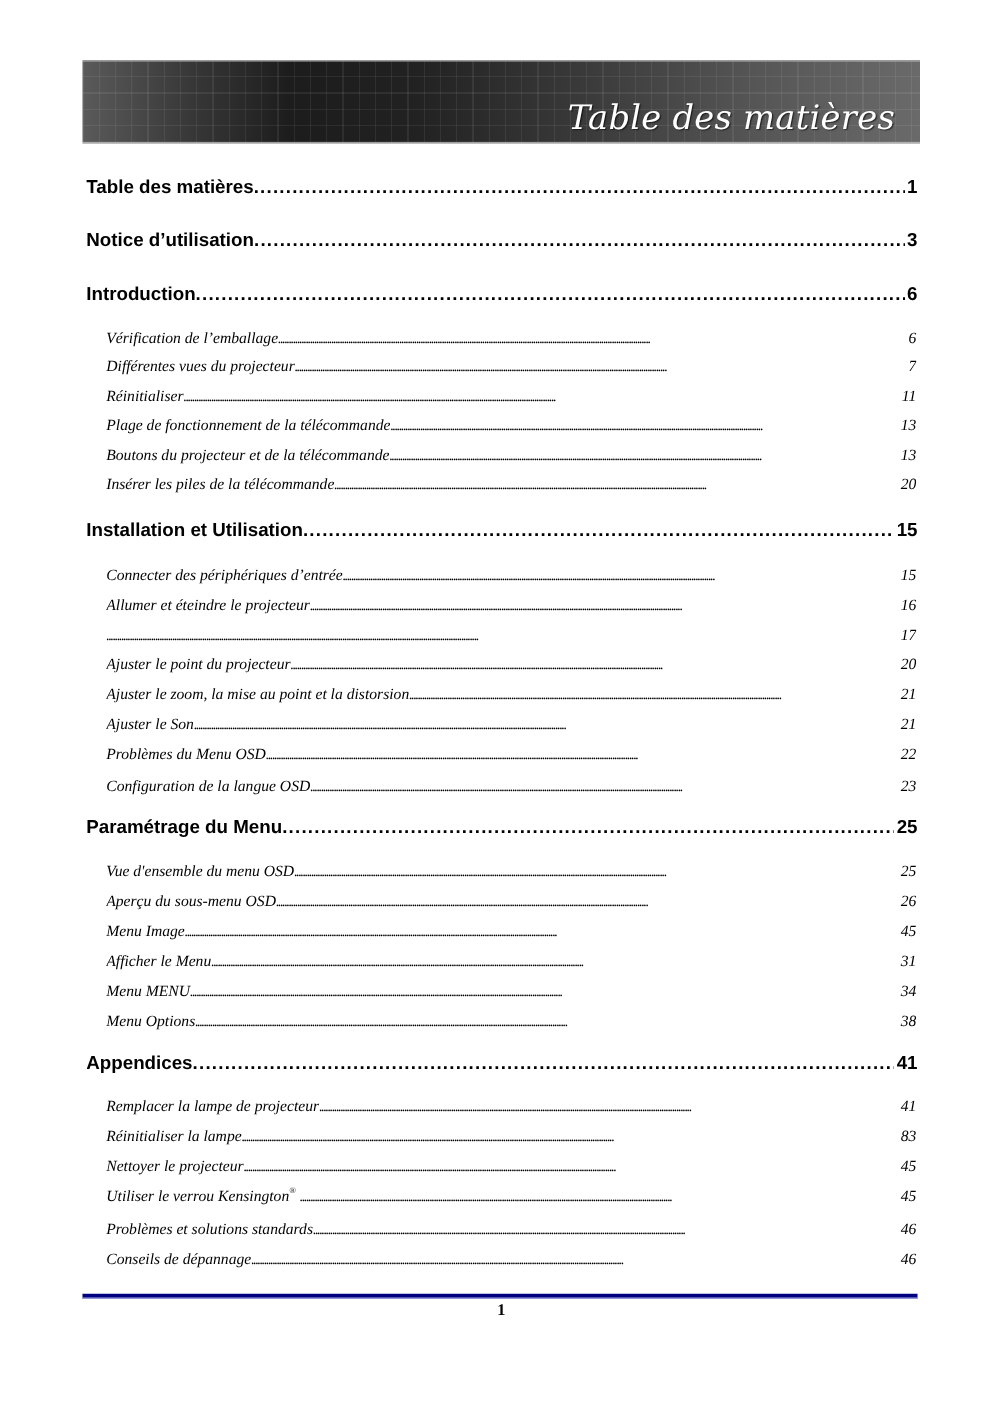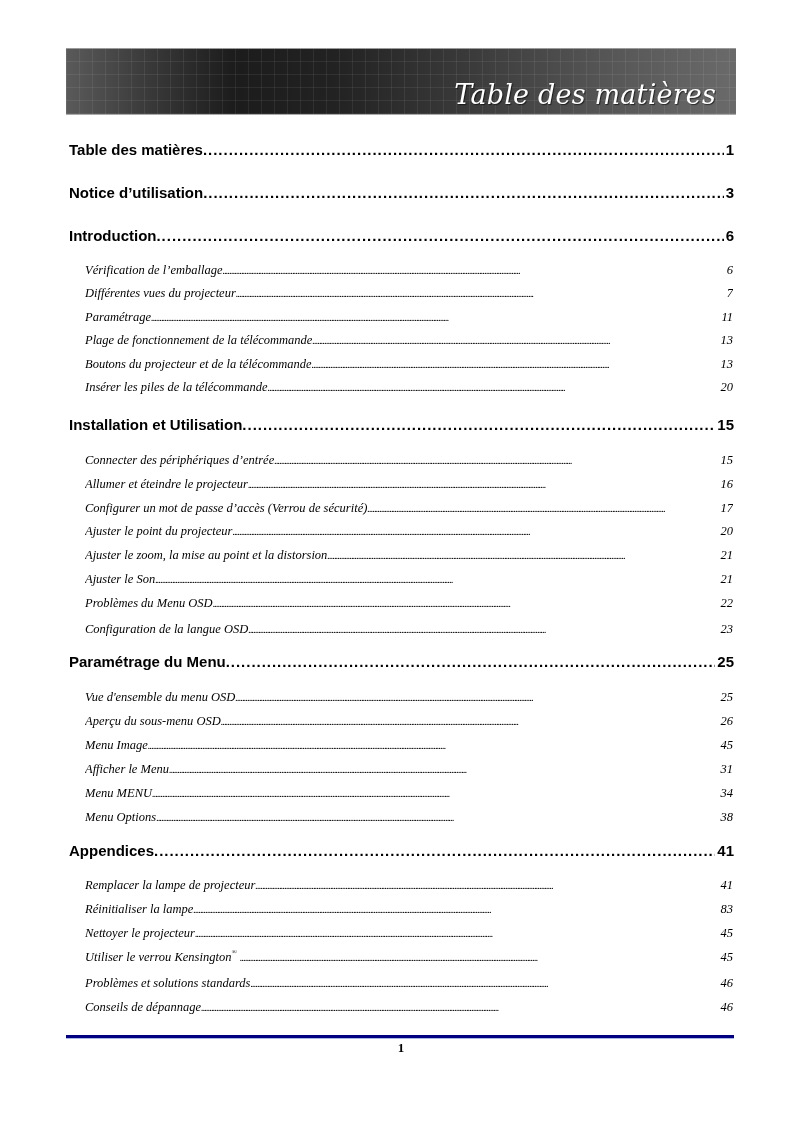--- a/index.html
+++ b/index.html
@@ -84,21 +84,21 @@
     <span class="label">Vérification de l’emballage </span>
     <span class="dots"></span>
     <span class="page">6</span>
   </div>
   <div class="entry l2" style="top:286px">
     <span class="label">Différentes vues du projecteur </span>
     <span class="dots"></span>
     <span class="page">7</span>
   </div>
   <div class="entry l2" style="top:310px">
-    <span class="label">Paramétrage </span>
+    <span class="label">Réinitialiser </span>
     <span class="dots"></span>
     <span class="page">11</span>
   </div>
   <div class="entry l2" style="top:333px">
     <span class="label">Plage de fonctionnement de la télécommande </span>
     <span class="dots"></span>
     <span class="page">13</span>
   </div>
   <div class="entry l2" style="top:357px">
     <span class="label">Boutons du projecteur et de la télécommande </span>
@@ -120,21 +120,20 @@
     <span class="label">Connecter des périphériques d’entrée </span>
     <span class="dots"></span>
     <span class="page">15</span>
   </div>
   <div class="entry l2" style="top:477px">
     <span class="label">Allumer et éteindre le projecteur </span>
     <span class="dots"></span>
     <span class="page">16</span>
   </div>
   <div class="entry l2" style="top:501px">
-    <span class="label">Configurer un mot de passe d’accès (Verrou de sécurité) </span>
     <span class="dots"></span>
     <span class="page">17</span>
   </div>
   <div class="entry l2" style="top:524px">
     <span class="label">Ajuster le point du projecteur </span>
     <span class="dots"></span>
     <span class="page">20</span>
   </div>
   <div class="entry l2" style="top:548px">
     <span class="label">Ajuster le zoom, la mise au point et la distorsion </span>

